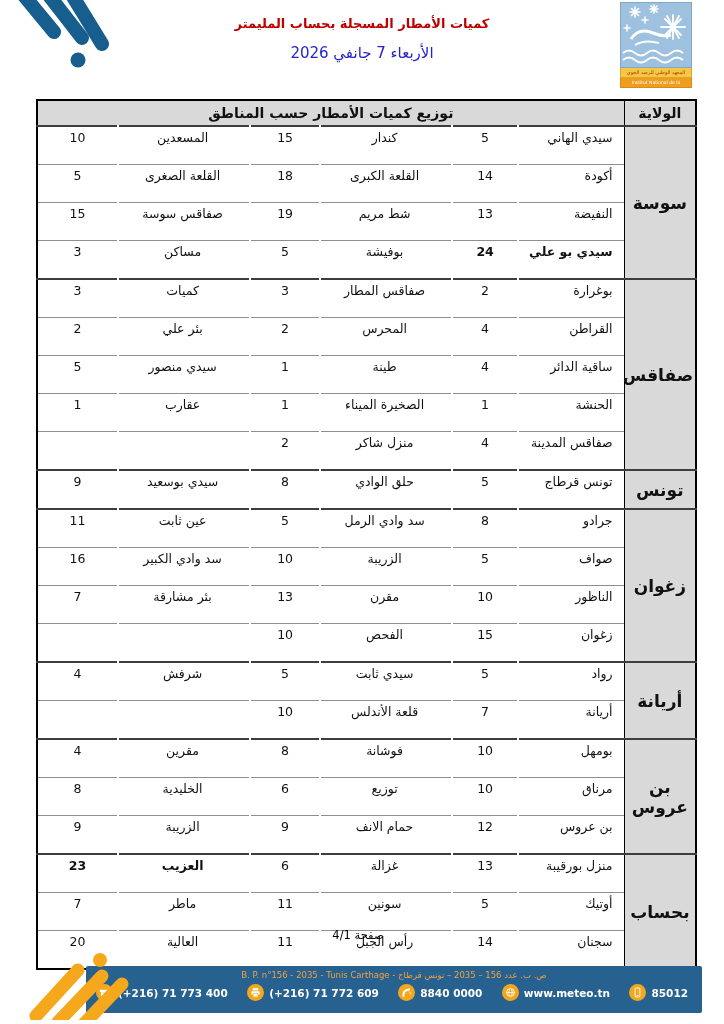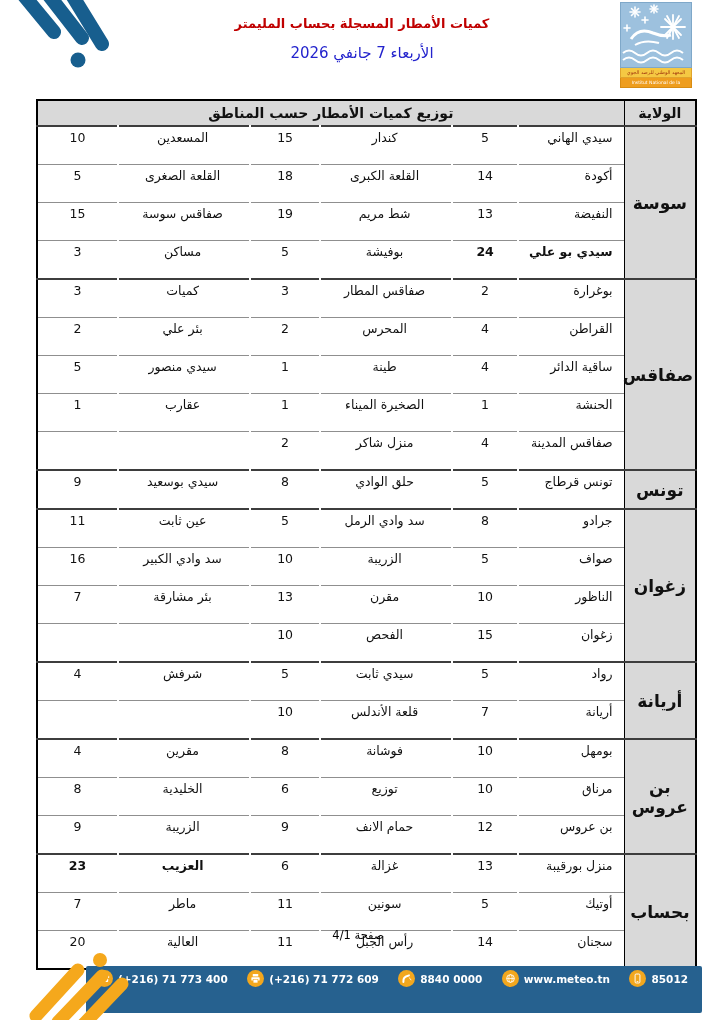--- a/index.html
+++ b/index.html
@@ -319,20 +319,24 @@
         <td class="val">11</td>
         <td class="name">العالية</td>
         <td class="val edge">20</td>
       </tr>
     </tbody>
 </table>
 
 <div class="page-label">صفحة 4/1</div>
 
 <div class="footer-bar">
+  <div class="footer-address">
+    <span>B. P. n°156 - 2035 - Tunis Carthage -</span>
+    <span dir="rtl">ص. ب. عدد 156 – 2035 – تونس قرطاج</span>
+  </div>
   <div class="footer-contacts">
     <div class="contact">
       <span class="icon-circle">
         <svg width="11" height="11" viewBox="0 0 16 16">
             <rect x="1" y="4" width="14" height="3.4" rx="1.7" fill="#fff"></rect>
             <rect x="2.6" y="7.5" width="10.8" height="5.6" rx="1.2" fill="#fff"></rect>
             <circle cx="8" cy="10.2" r="1.5" fill="#f2a71e"></circle>
           </svg>
       </span>
       <span>(+216) 71 773 400</span>

